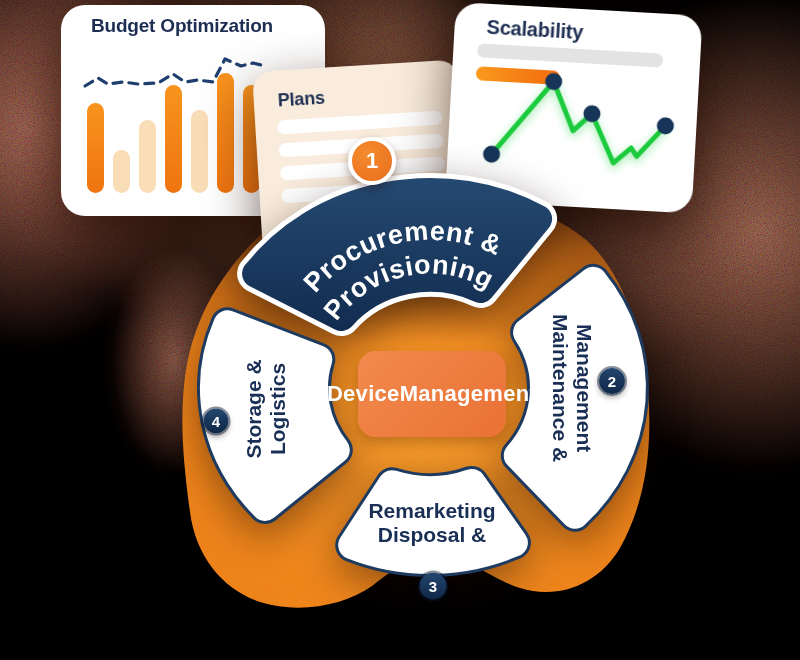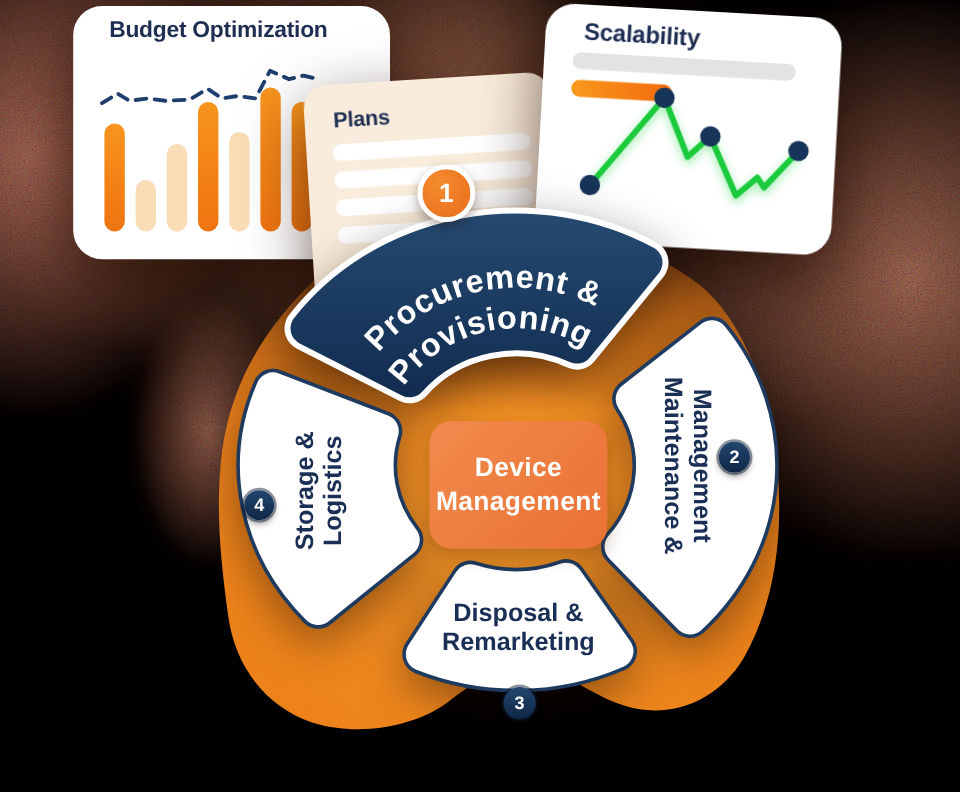--- a/index.html
+++ b/index.html
@@ -59,24 +59,24 @@
   .fantext{fill:#fff;font-weight:700;font-size:27px;letter-spacing:.5px;
     font-family:"Liberation Sans",sans-serif;}
 
   .arc-label{position:absolute;z-index:8;color:#1a2f55;font-weight:700;font-size:21px;
     line-height:1.12;text-align:center;white-space:nowrap;}
   .lbl-storage{left:266px;top:409px;transform:translate(-50%,-50%) rotate(-90deg);}
   .lbl-maintenance{left:572px;top:388px;transform:translate(-50%,-50%);
     writing-mode:vertical-lr;line-height:1.15;}
   .lbl-disposal{left:432px;top:523px;transform:translate(-50%,-50%);}
 
-  .device-box{position:absolute;left:358px;top:351px;width:148px;height:106px;z-index:8;
+  .device-box{position:absolute;left:358px;top:351px;width:148px;height:86px;z-index:8;
     border-radius:18px;background:linear-gradient(135deg,#f28a4d,#ea7134);
     box-shadow:0 6px 14px rgba(70,25,0,.30);
-    display:flex;flex-direction:column;align-items:center;justify-content:center;
+    display:flex;align-items:center;justify-content:center;
     color:#fff;font-size:22px;font-weight:700;line-height:1.28;letter-spacing:.3px;}
 
   .badge{position:absolute;z-index:9;border-radius:50%;display:flex;align-items:center;
     justify-content:center;color:#fff;font-weight:700;transform:translate(-50%,-50%);}
   .badge-1{left:372px;top:161px;width:40px;height:40px;font-size:22px;
     background:radial-gradient(circle at 35% 30%,#f58b2e,#e86d1c);
     border:4px solid #fff;box-shadow:0 4px 10px rgba(40,10,0,.35);}
   .badge-navy{background:linear-gradient(180deg,#23466f,#0f2747);
     box-shadow:0 0 0 2px rgba(8,22,45,.45), 0 3px 6px rgba(0,0,0,.4);font-size:15px;}
   .badge-2{left:612px;top:381px;width:26px;height:26px;}
@@ -215,22 +215,22 @@
 
   <div class="arc-label lbl-storage">
     <div>Storage &amp;</div>
     <div>Logistics</div>
   </div>
   <div class="arc-label lbl-maintenance">
     <div>Maintenance &amp;</div>
     <div>Management</div>
   </div>
   <div class="arc-label lbl-disposal">
+    <div>Remarketing</div>
     <div>Disposal &amp;</div>
-    <div>Remarketing</div>
   </div>
 
   <div class="device-box">
     <div>Device</div>
     <div>Management</div>
   </div>
 
   <div class="badge badge-1">1</div>
   <div class="badge badge-navy badge-2">2</div>
   <div class="badge badge-navy badge-3">3</div>

